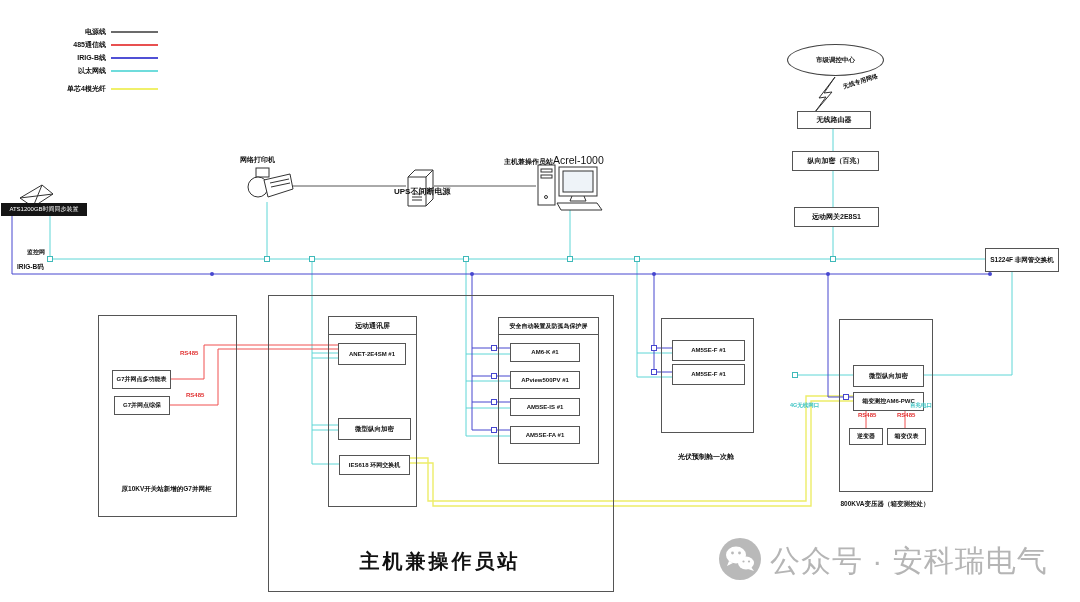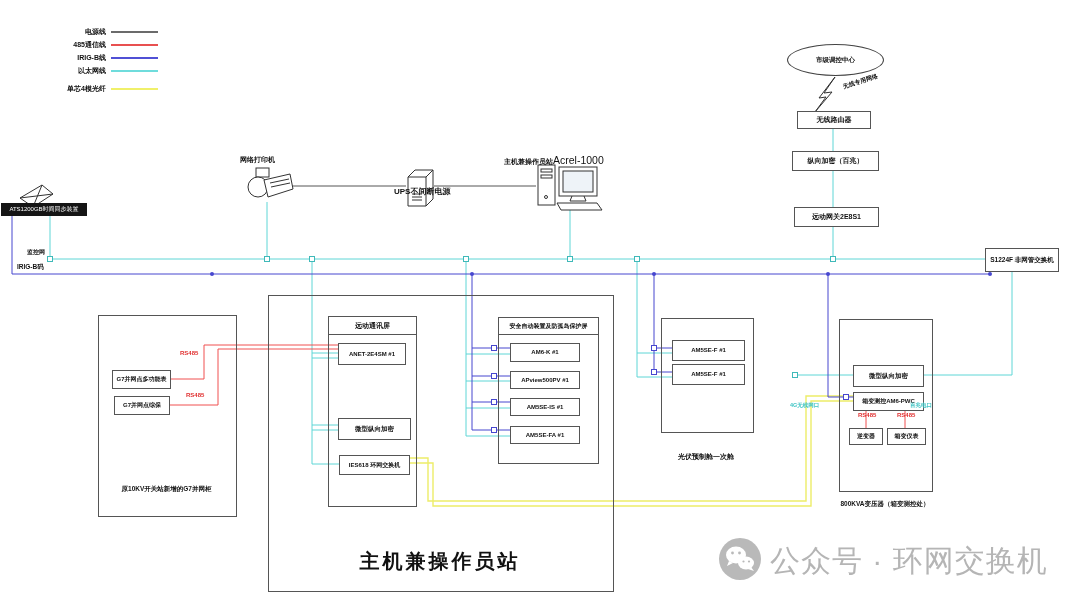--- a/index.html
+++ b/index.html
@@ -226,15 +226,15 @@
       <ellipse cx="17" cy="17" rx="10" ry="8.5" fill="#fff"></ellipse>
       <path d="M10,23 L8,28 L14,25 Z" fill="#fff"></path>
       <ellipse cx="27" cy="25" rx="8" ry="6.5" fill="#fff"></ellipse>
       <path d="M32,29 L35,33 L29,31 Z" fill="#fff"></path>
       <circle cx="13.5" cy="15" r="1.4" fill="#b9b9b9"></circle>
       <circle cx="20.5" cy="15" r="1.4" fill="#b9b9b9"></circle>
       <circle cx="24.5" cy="23.5" r="1.1" fill="#b9b9b9"></circle>
       <circle cx="30" cy="23.5" r="1.1" fill="#b9b9b9"></circle>
     </svg>
   </div>
-  <div class="wm-text" style="left:770px;top:541px;">公众号 · 环网交换机</div>
+  <div class="wm-text" style="left:770px;top:541px;">公众号 · 安科瑞电气</div>
 
 </div>
 
 </body></html>

